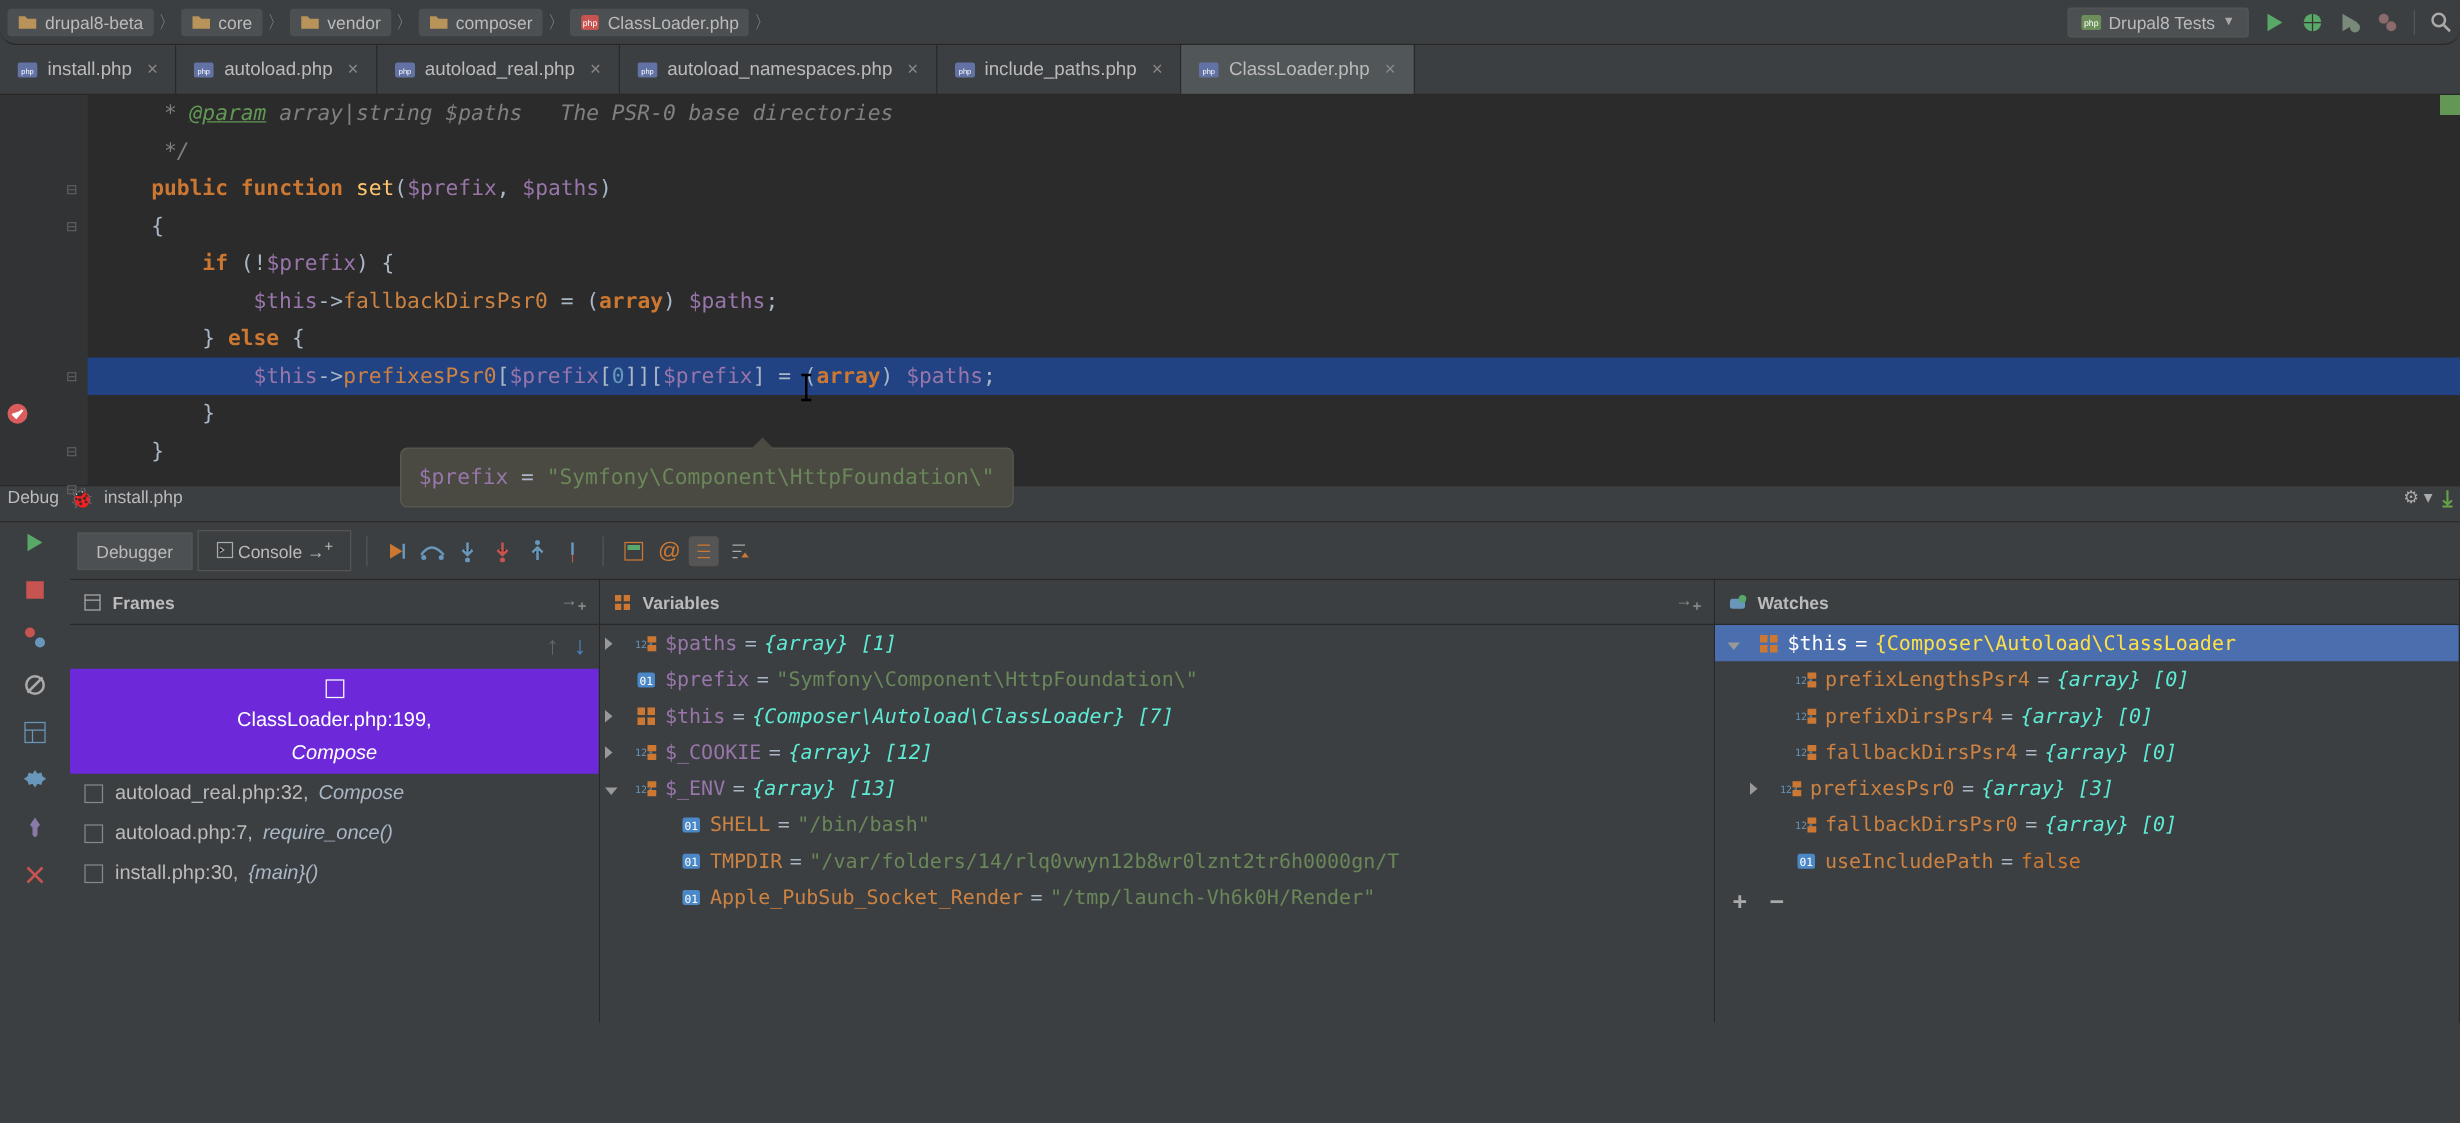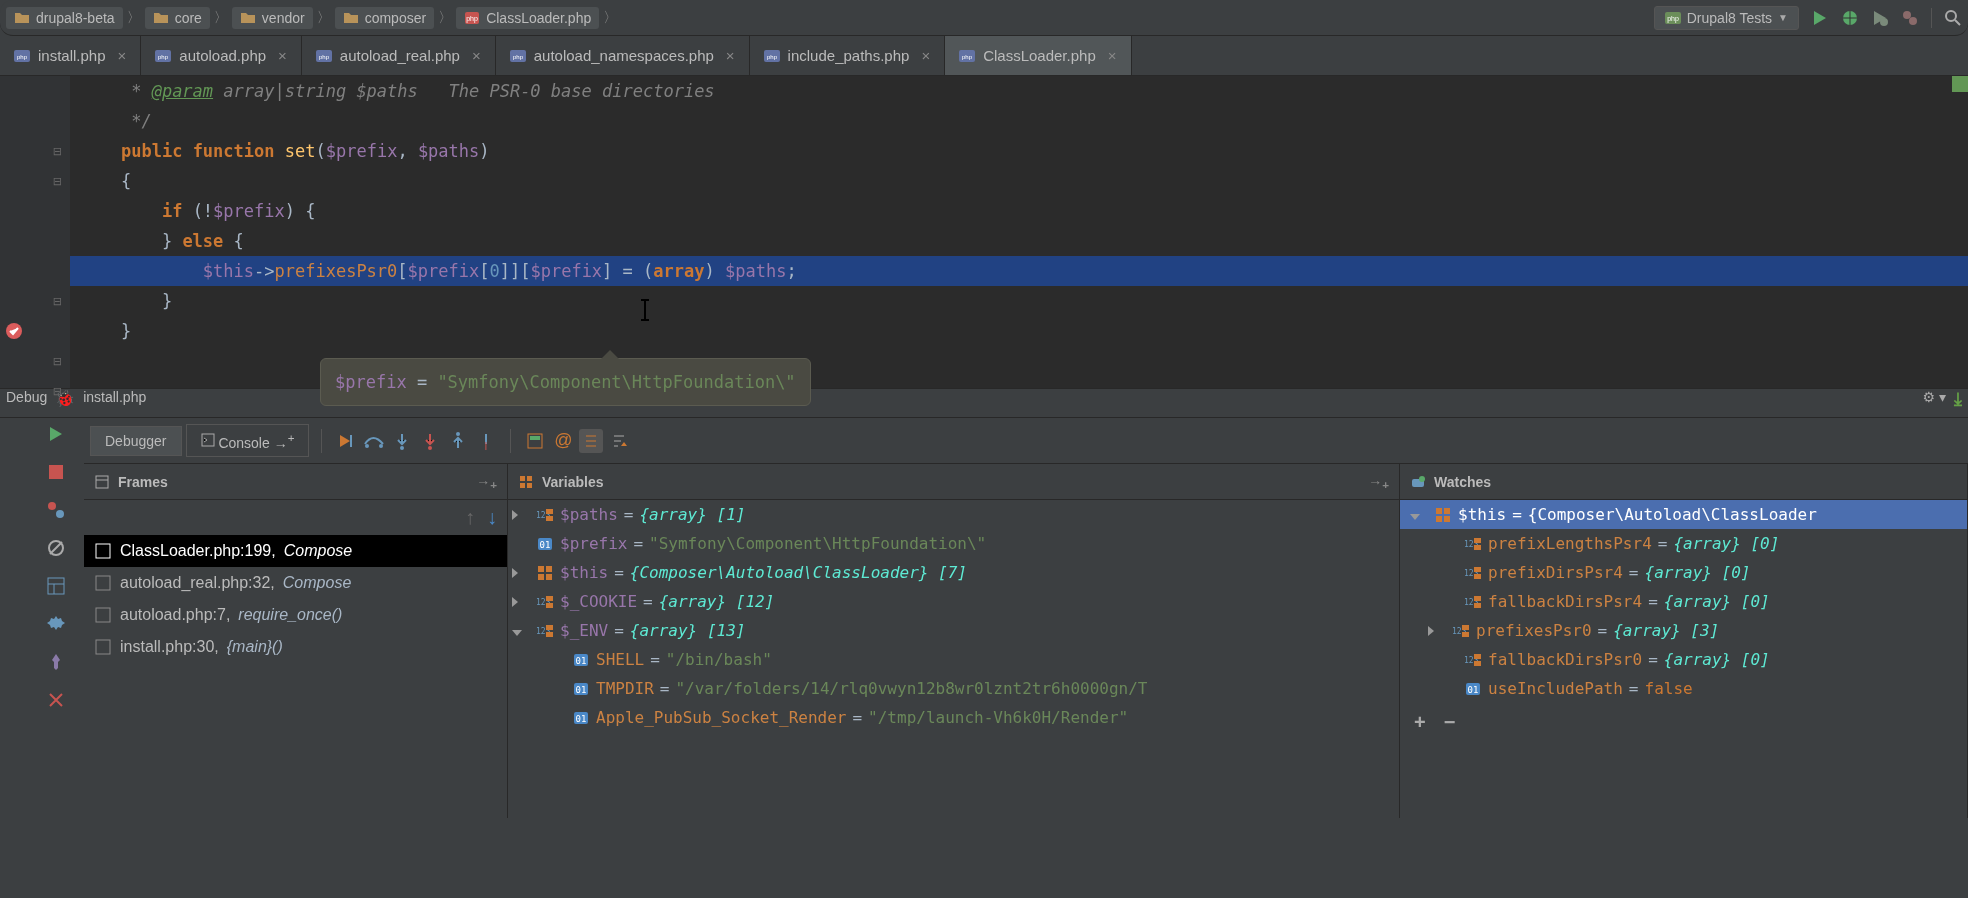--- a/index.html
+++ b/index.html
@@ -32,39 +32,39 @@
 .str { color: #6a8759; }
 .prop { color: #cc8242; }
 .op { color: #a9b7c6; }
 .num { color: #6897bb; }
 .tooltip { position: absolute; left: 250px; top: 282px; background: #4a4a42; border: 1px solid #5b5b50; border-radius: 6px; padding: 8px 14px; font-family: Menlo,monospace; font-size: 17px; }
 .tooltip::before { content: ""; position: absolute; top: -9px; left: 280px; border-left: 9px solid transparent; border-right: 9px solid transparent; border-bottom: 9px solid #4a4a42; }
 .cursor { position: absolute; left: 566px; top: 221px; width: 18px; height: 26px; pointer-events: none; }
 .status-right { position: absolute; right: 0; top: 0; width: 16px; height: 16px; background: #629755; }
 .debug-header { display: flex; align-items: flex-start; height: 30px; background: #3c3f41; border-top: 1px solid #282828; border-bottom: 1px solid #282828; padding: 0 6px; gap: 8px; }
 .bug { color: #629755; font-size: 16px; }
-.debug-main { display: flex; height: 400px; margin-left: 28px; }
+.debug-main { display: flex; height: 400px; }
 .debug-lbar { width: 56px; background: #3c3f41; display: flex; flex-direction: column; align-items: center; padding-top: 6px; gap: 18px; }
 .debug-body { flex: 1; display: flex; flex-direction: column; }
 .toolbar-row { display: flex; align-items: center; height: 46px; background: #3c3f41; border-bottom: 1px solid #282828; gap: 4px; padding: 0 6px; }
 .tb-tab { padding: 6px 14px; border: 1px solid #555; background: #4c5052; }
 .tb-tab.active { background: #4c5052; }
 .tb-tab.inactive { background: #3c3f41; }
 .tb-sep { width: 1px; height: 24px; background: #555; margin: 0 8px; }
 .tb-ic { width: 24px; height: 24px; display: flex; align-items: center; justify-content: center; }
 .panels { display: flex; flex: 1; }
 .panel { border-right: 1px solid #282828; display: flex; flex-direction: column; }
 .panel-header { display: flex; align-items: center; height: 36px; background: #3c3f41; border-bottom: 1px solid #282828; padding: 0 10px; gap: 8px; font-weight: bold; }
 .panel-body { flex: 1; background: #3c3f41; overflow: hidden; }
 .frames { width: 424px; }
 .variables { width: 892px; }
 .watches { flex: 1; }
 .frame-nav { display: flex; justify-content: flex-end; padding: 6px 10px; gap: 12px; }
 .frame-row { display: flex; align-items: center; padding: 7px 10px; gap: 8px; font-size: 16px; }
-.frame-row.sel { background: #000000; color: #fff; }
+.frame-row.sel { background: #6d28d9; color: #fff; flex-direction: column; }
 .frame-row .fn { color: #a9b7c6; font-style: italic; }
 .frame-row.sel .fn { color: #fff; }
 .var-row { display: flex; align-items: center; padding: 5px 4px; gap: 6px; font-size: 16px; font-family: Menlo,monospace; }
 .var-row .arrow { width: 18px; color: #888; user-select: none; }
 .var-row .vic { width: 18px; height: 18px; }
 .vt-array { color: #5eead4; font-style: italic; }
 .vt-bool { color: #cc7832; }
 .indent1 { padding-left: 40px; }
 .ic-folder { fill: #b8935a; }
 .arrow-exp { display:inline-block; width:0; height:0; border-left:6px solid #999; border-top:5px solid transparent; border-bottom:5px solid transparent; }
@@ -225,20 +225,21 @@
         <span class="fold">⊟</span>
       </div>
   </div>
   <div class="code">
     <div class="status-right"></div>
     <div class="cline"><span class="comment">     * </span><span class="tag">@param</span><span class="comment"> array|string </span><span class="comment">$paths   The PSR-0 base directories</span></div>
     <div class="cline"><span class="comment">     */</span></div>
     <div class="cline">    <span class="kw">public</span> <span class="kw">function</span> <span class="func">set</span><span class="op">(</span><span class="var">$prefix</span><span class="op">, </span><span class="var">$paths</span><span class="op">)</span></div>
     <div class="cline">    <span class="op">{</span></div>
     <div class="cline">        <span class="kw">if</span> <span class="op">(!</span><span class="var">$prefix</span><span class="op">) {</span></div>
+    <div class="cline">            <span class="var">$this</span><span class="op">-&gt;</span><span class="prop">fallbackDirsPsr0</span> <span class="op">= (</span><span class="kw">array</span><span class="op">) </span><span class="var">$paths</span><span class="op">;</span></div>
     <div class="cline">        <span class="op">} </span><span class="kw">else</span><span class="op"> {</span></div>
     <div class="cline hl-line">            <span class="var">$this</span><span class="op">-&gt;</span><span class="prop">prefixesPsr0</span><span class="op">[</span><span class="var">$prefix</span><span class="op">[</span><span class="num">0</span><span class="op">]][</span><span class="var">$prefix</span><span class="op">] = (</span><span class="kw">array</span><span class="op">) </span><span class="var">$paths</span><span class="op">;</span></div>
     <div class="cline">        <span class="op">}</span></div>
     <div class="cline">    <span class="op">}</span></div>
     <svg class="cursor" viewBox="0 0 18 26">
         <path stroke="#000" stroke-width="2" d="M9 3v20M5 3h8M5 23h8"></path>
       </svg>
     <div class="tooltip">
       <span class="var">$prefix</span><span class="op"> = </span><span class="str">"Symfony\Component\HttpFoundation\"</span>
     </div>
@@ -512,21 +513,21 @@
           <div class="var-row" style="background:#4b6eaf;padding-left:10px">
               <span class="arrow"><span class="arrow-down"></span></span>
               <svg class="vic" viewBox="0 0 18 18">
                 <rect fill="#cc7832" x="2" y="2" width="6" height="6"></rect>
                 <rect fill="#cc7832" x="10" y="2" width="6" height="6"></rect>
                 <rect fill="#cc7832" x="2" y="10" width="6" height="6"></rect>
                 <rect fill="#cc7832" x="10" y="10" width="6" height="6"></rect>
               </svg> 
               <span style="color:#fff">$this</span>
               <span style="color:#fff"> = </span>
-              <span style="color:#ffffff">{Composer\Autoload\ClassLoader</span>
+              <span style="color:#fde047">{Composer\Autoload\ClassLoader</span>
             </div>
           <div class="var-row indent1">
               <span class="arrow"></span>
               <svg class="vic" viewBox="0 0 18 18">
                 <text x="0" y="12" font-size="8" fill="#6897bb">123</text>
                 <rect fill="#cc7832" x="10" y="3" width="7" height="5"></rect>
                 <rect fill="#cc7832" x="10" y="10" width="7" height="5"></rect>
               </svg> 
               <span class="prop">prefixLengthsPsr4</span>
               <span class="op"> = </span>

